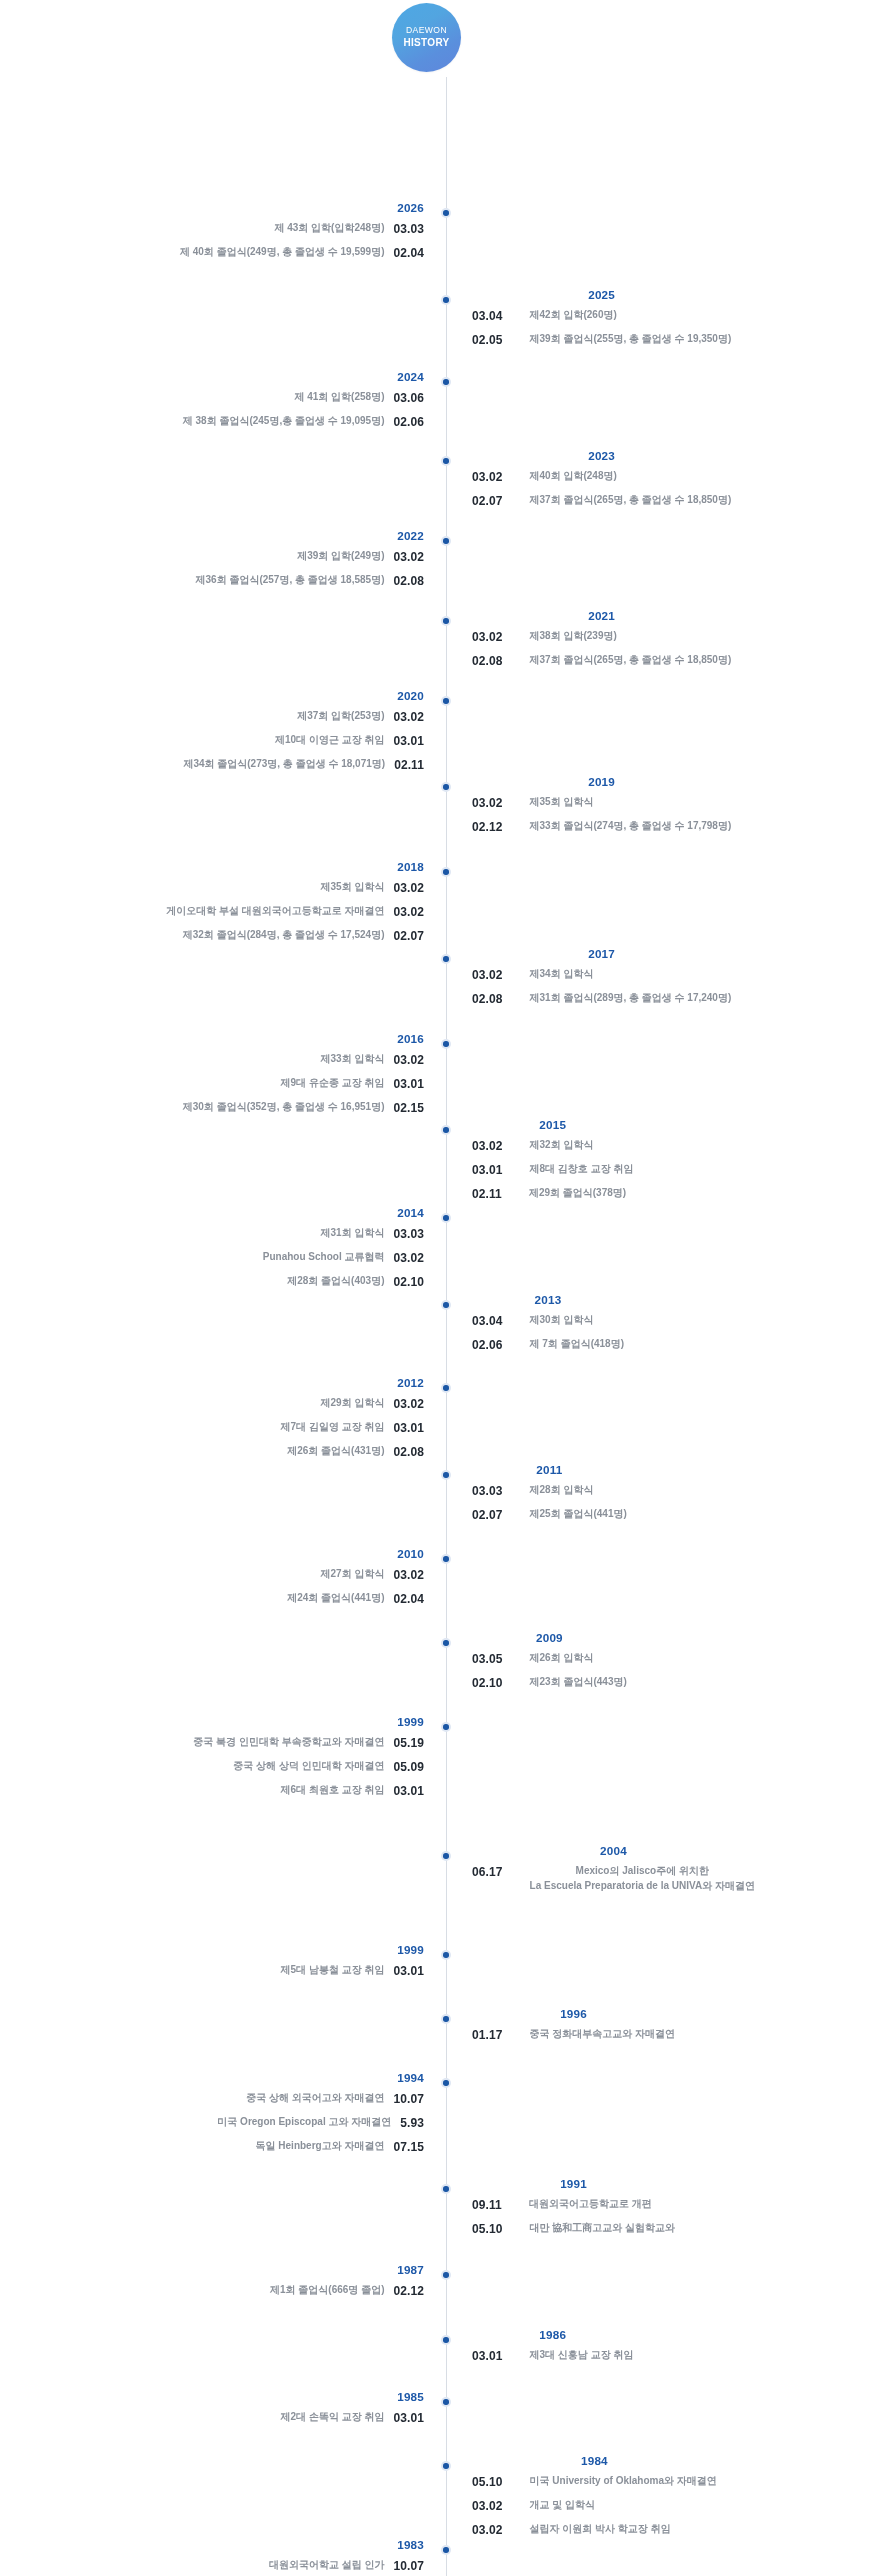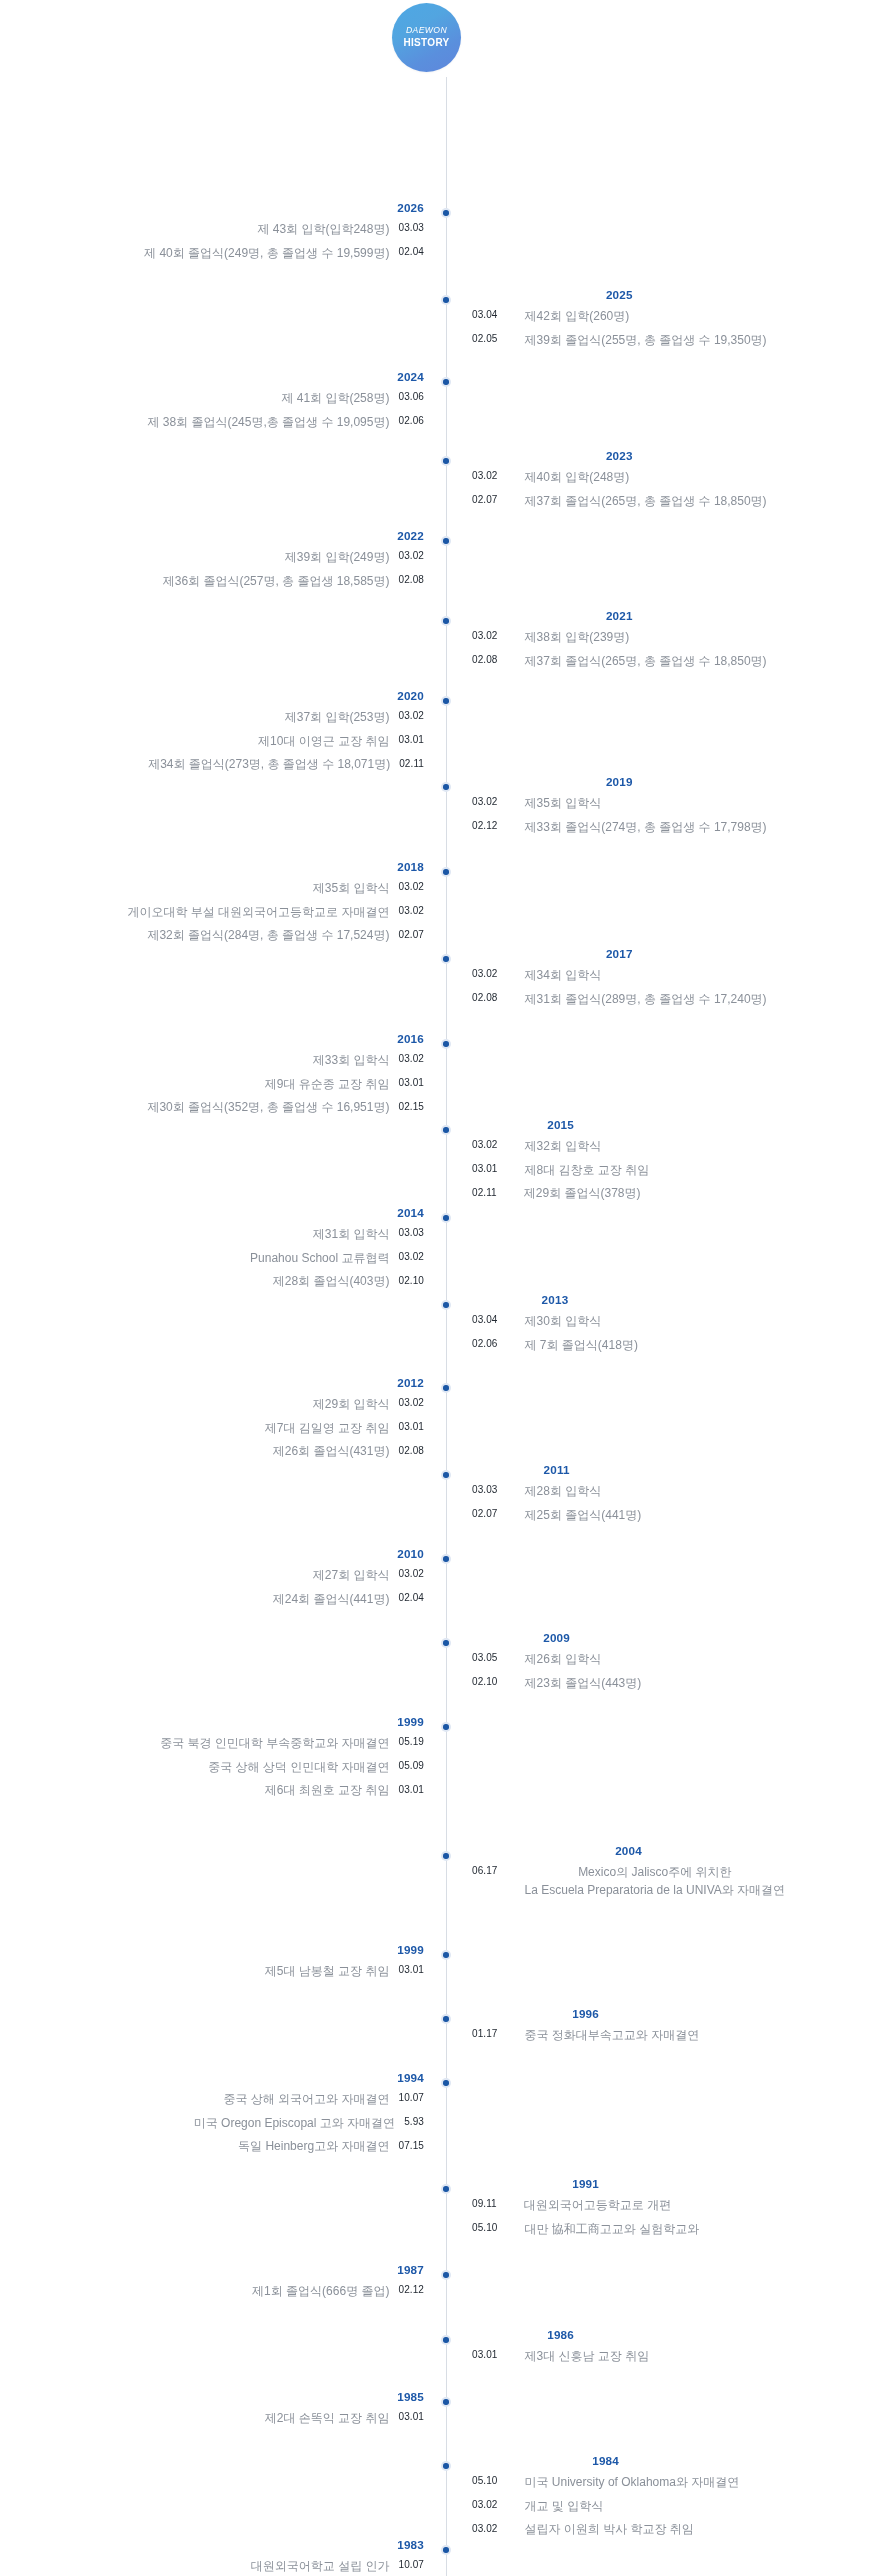--- a/index.html
+++ b/index.html
@@ -35,21 +35,20 @@
     align-items:center;
     justify-content:center;
     color:#ffffff;
     box-shadow:0 0.7px 2.1px rgba(0,0,0,.06);
   }
   .badge-top{
     font-size:8.6px;
     letter-spacing:0.4px;
     font-weight:400;
     line-height:1.25;
-    font-style:italic;
   }
   .badge-bottom{
     font-size:10px;
     letter-spacing:0.3px;
     font-weight:700;
     line-height:1.25;
     margin-top:0.7px;
   }
 
   
@@ -122,31 +121,31 @@
     display:flex;
     align-items:flex-start;
     margin-bottom:6.2px;
     line-height:1.45;
     white-space:nowrap;
   }
   .side.left .row{
     justify-content:flex-end;
   }
   .date{
-    font-size:10px;
-    font-weight:400;
+    font-size:12px;
+    font-weight:700;
     color:#232a33;
     letter-spacing:0.1px;
     flex:0 0 auto;
     padding-top:0.3px;
   }
   .desc{
-    font-size:12px;
+    font-size:10px;
     color:#8a9099;
-    font-weight:400;
+    font-weight:700;
     letter-spacing:0;
     flex:0 0 auto;
   }
   .desc .ln{ display:block; }
   .side.left .desc{ margin-right:9px; order:0; }
   .side.left .date{ order:1; }
   .side.right .date{ margin-right:27px; }
 </style>
 </head>
 <body>

